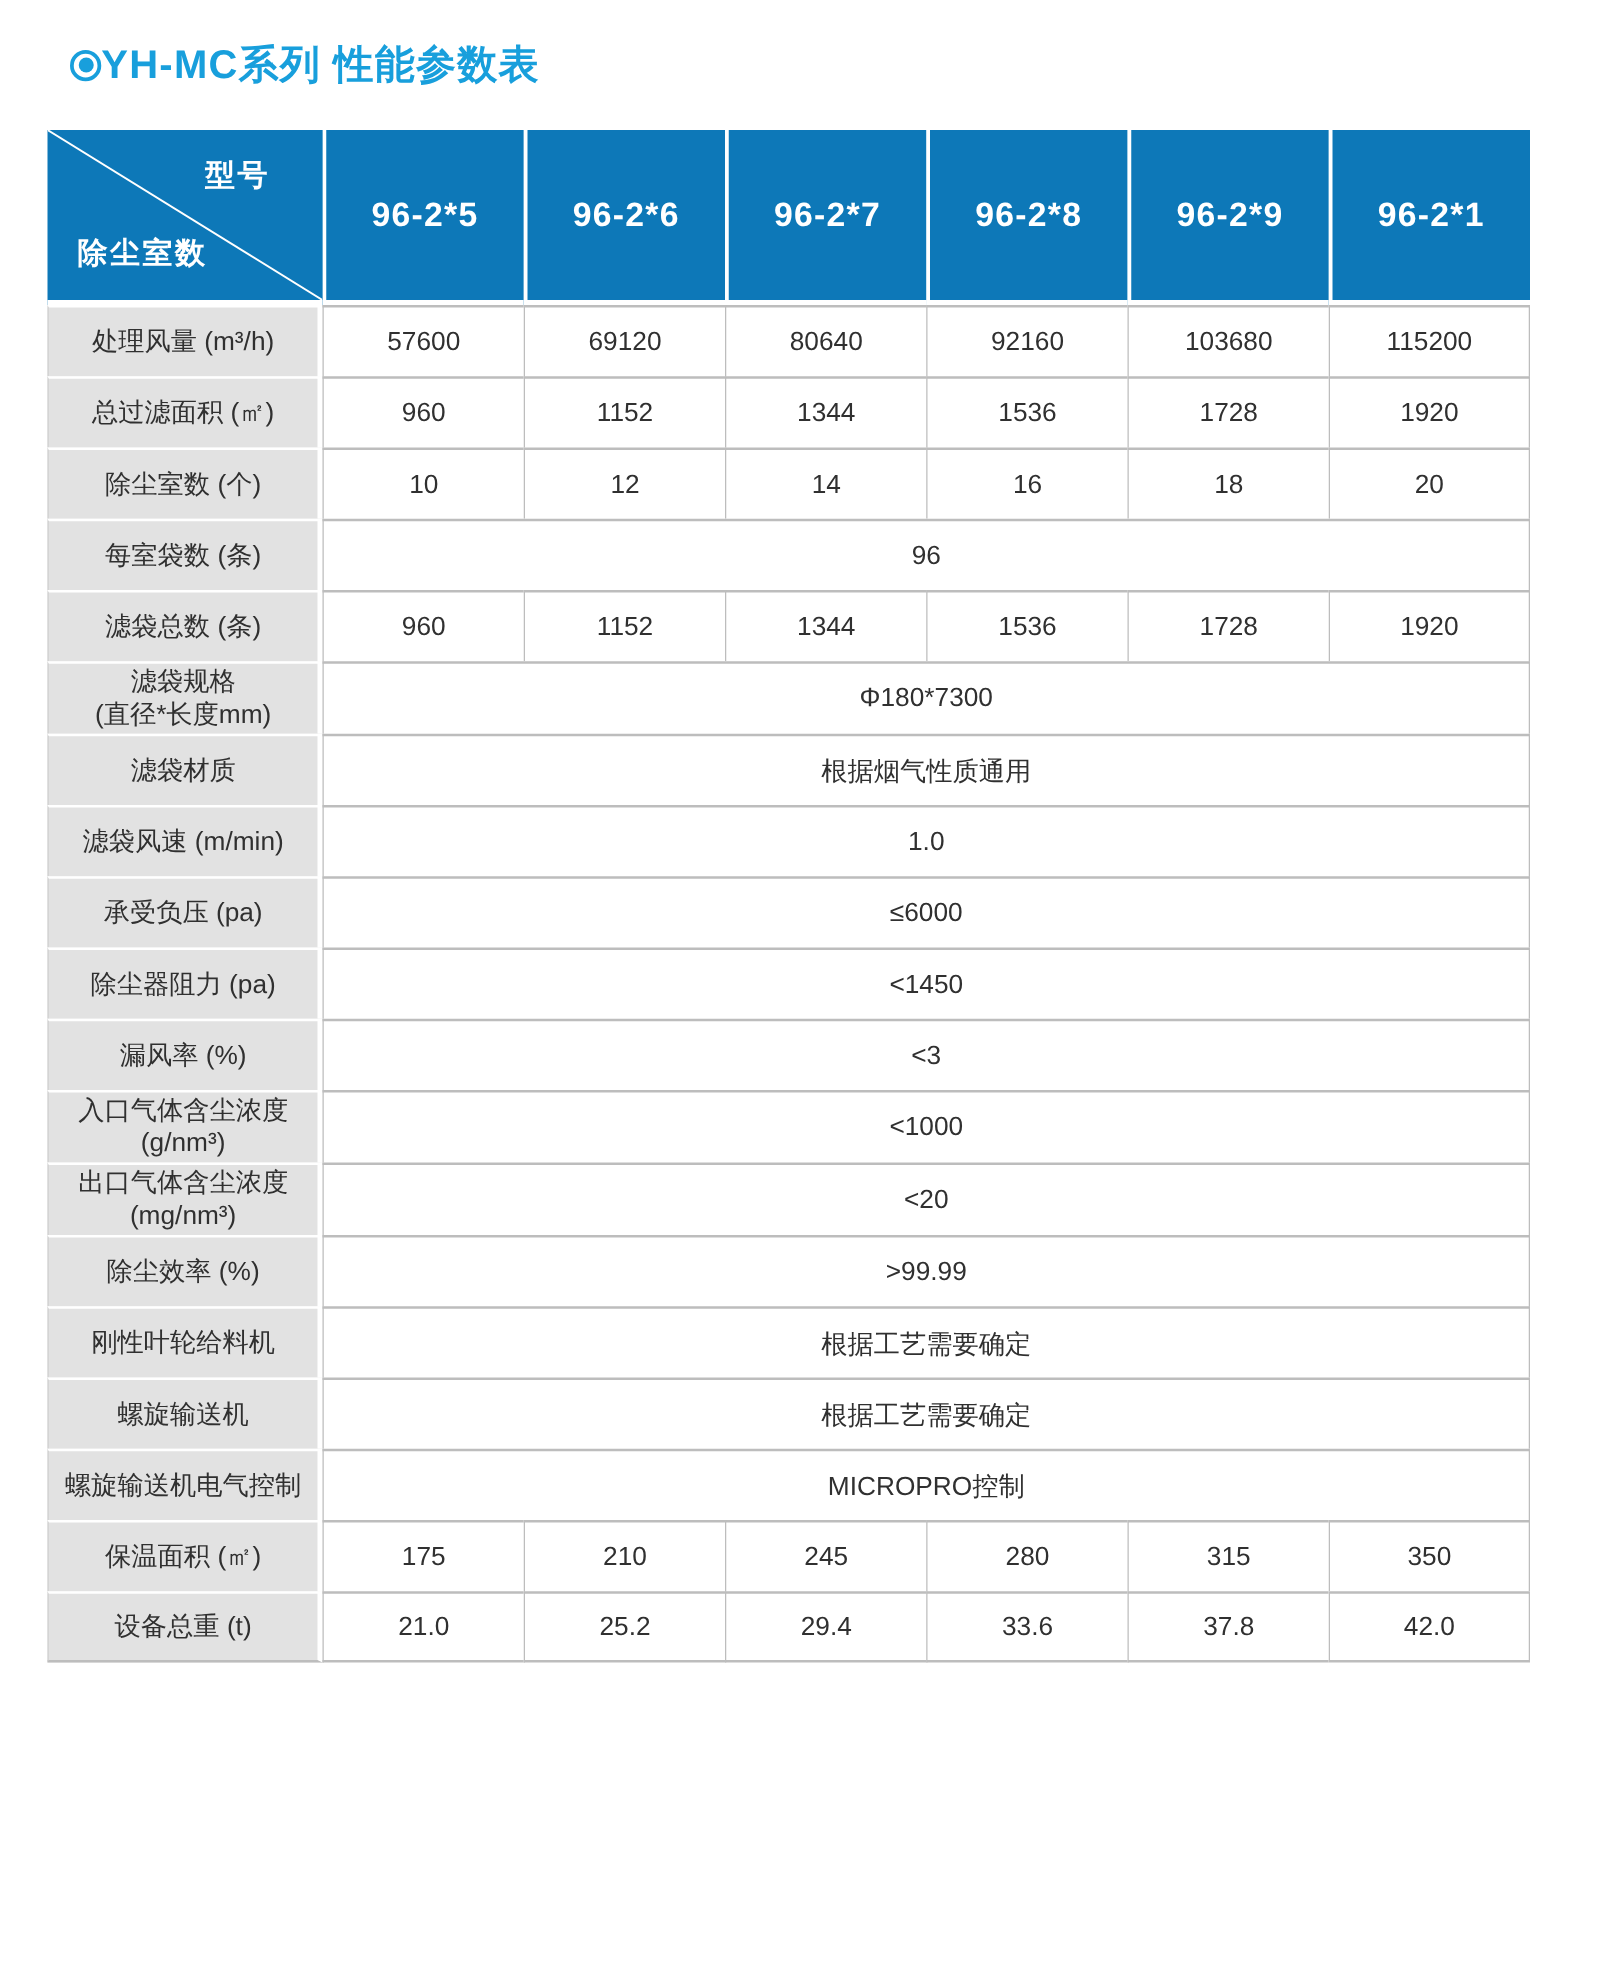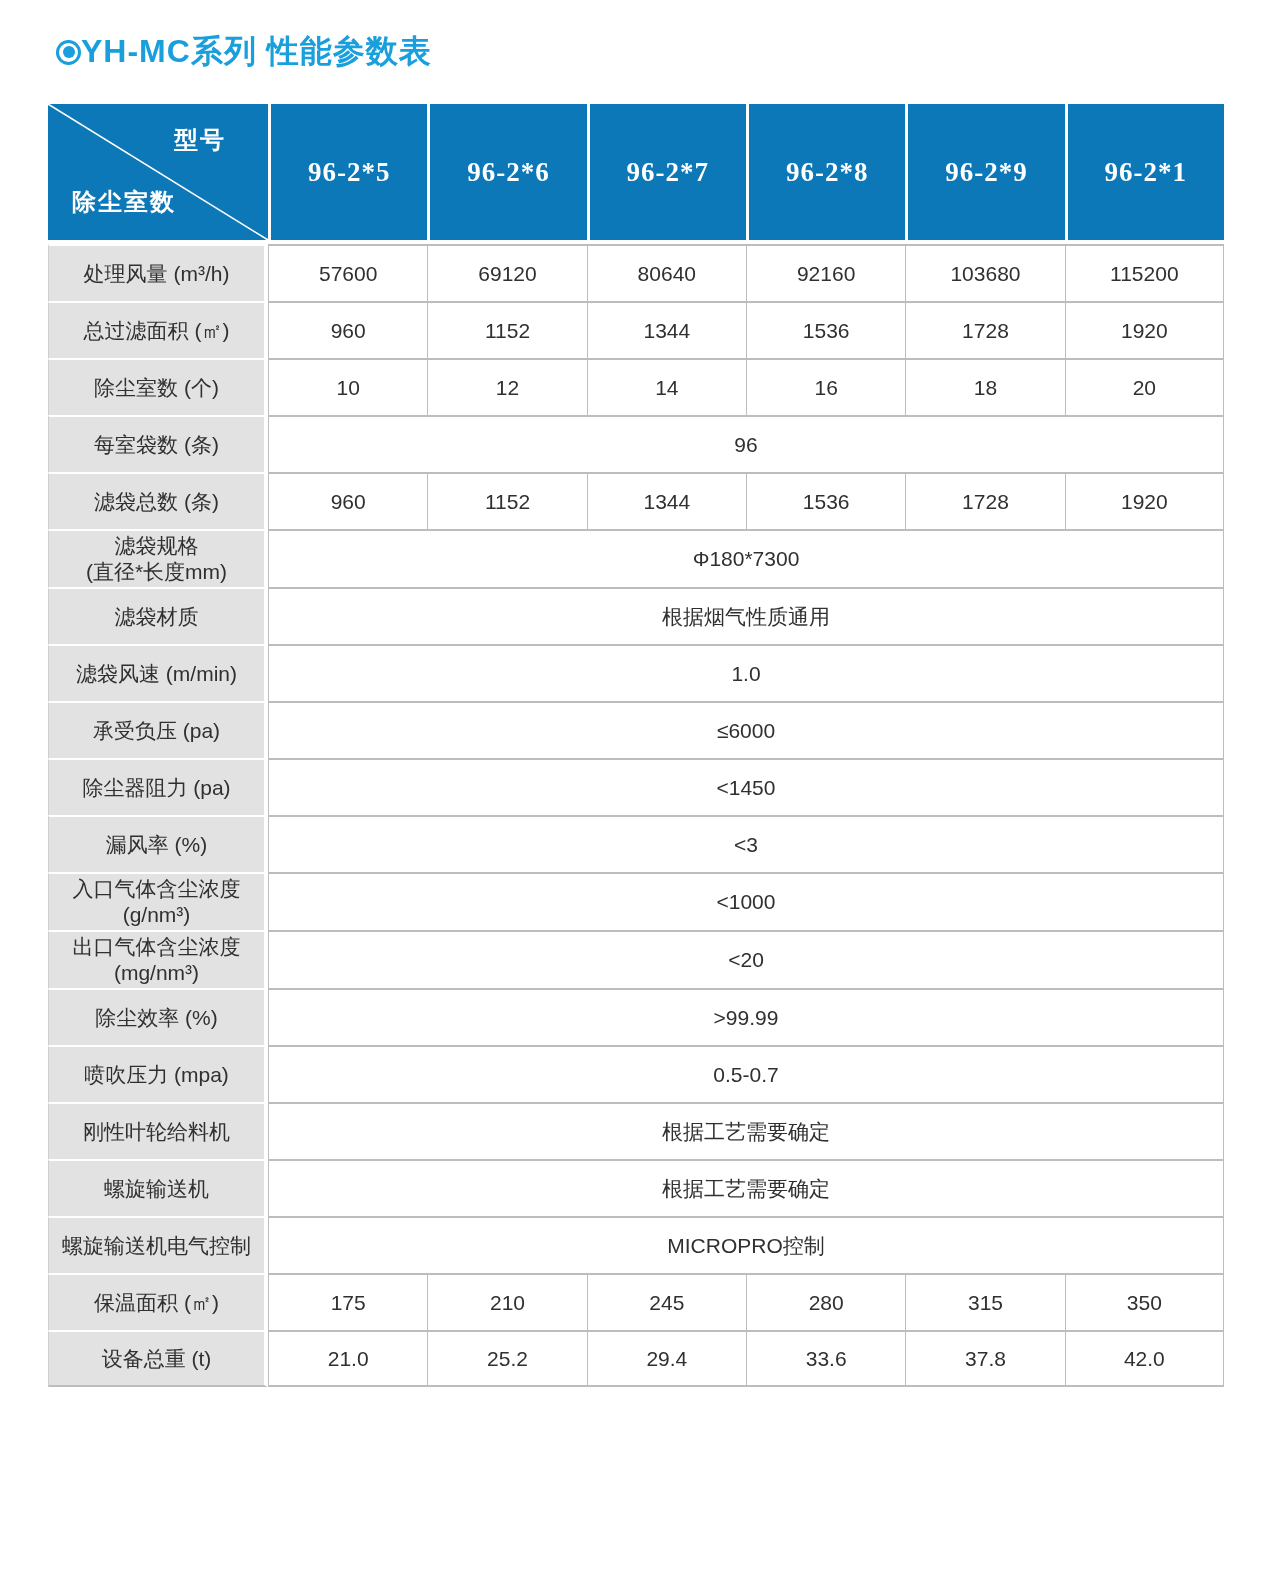--- a/index.html
+++ b/index.html
@@ -25,31 +25,31 @@
     border-radius:50%;display:flex;align-items:center;justify-content:center;
     flex:0 0 auto;
   }
   .bullet-dot{
     width:12px;height:12px;border-radius:50%;background:var(--title-blue);
   }
   .title{
     margin:0;font-size:32px;font-weight:bold;color:var(--title-blue);
     letter-spacing:1px;
   }
-  .table-wrap{margin:30px 55px 0 48px;}
+  .table-wrap{margin:30px 55px 0 38px;}
   table.spec{
     width:100%;border-collapse:separate;border-spacing:0;table-layout:fixed;
   }
   
   thead th{
     height:140px;background:var(--header-blue);color:#ffffff;
     border-bottom:4px solid #ffffff;padding:0;font-weight:bold;
     vertical-align:middle;text-align:center;
   }
-  th.model{font-size:27px;letter-spacing:1px;border-left:3px solid #ffffff;font-family:Liberation Serif, serif;}
+  th.model{font-size:27px;letter-spacing:1px;border-left:3px solid #ffffff;}
   th.corner{position:relative;overflow:hidden;}
   th.corner svg{position:absolute;inset:0;width:100%;height:100%;display:block;}
   .corner-model{
     position:absolute;top:20px;right:42px;font-size:24px;letter-spacing:2px;
   }
   .corner-param{
     position:absolute;left:24px;bottom:22px;font-size:24px;letter-spacing:2px;
   }
   
   tbody td{
@@ -181,24 +181,20 @@
           <tr>
             <td class="row-label">出口气体含尘浓度
 (mg/nm³)</td>
             <td colspan="6" class="span-cell">&lt;20</td>
           </tr>
           <tr>
             <td class="row-label">除尘效率 (%)</td>
             <td colspan="6" class="span-cell">&gt;99.99</td>
           </tr>
           <tr>
-            <td class="row-label">喷吹压力 (mpa)</td>
-            <td colspan="6" class="span-cell">0.5-0.7</td>
-          </tr>
-          <tr>
             <td class="row-label">刚性叶轮给料机</td>
             <td colspan="6" class="span-cell">根据工艺需要确定</td>
           </tr>
           <tr>
             <td class="row-label">螺旋输送机</td>
             <td colspan="6" class="span-cell">根据工艺需要确定</td>
           </tr>
           <tr>
             <td class="row-label">螺旋输送机电气控制</td>
             <td colspan="6" class="span-cell">MICROPRO控制</td>

